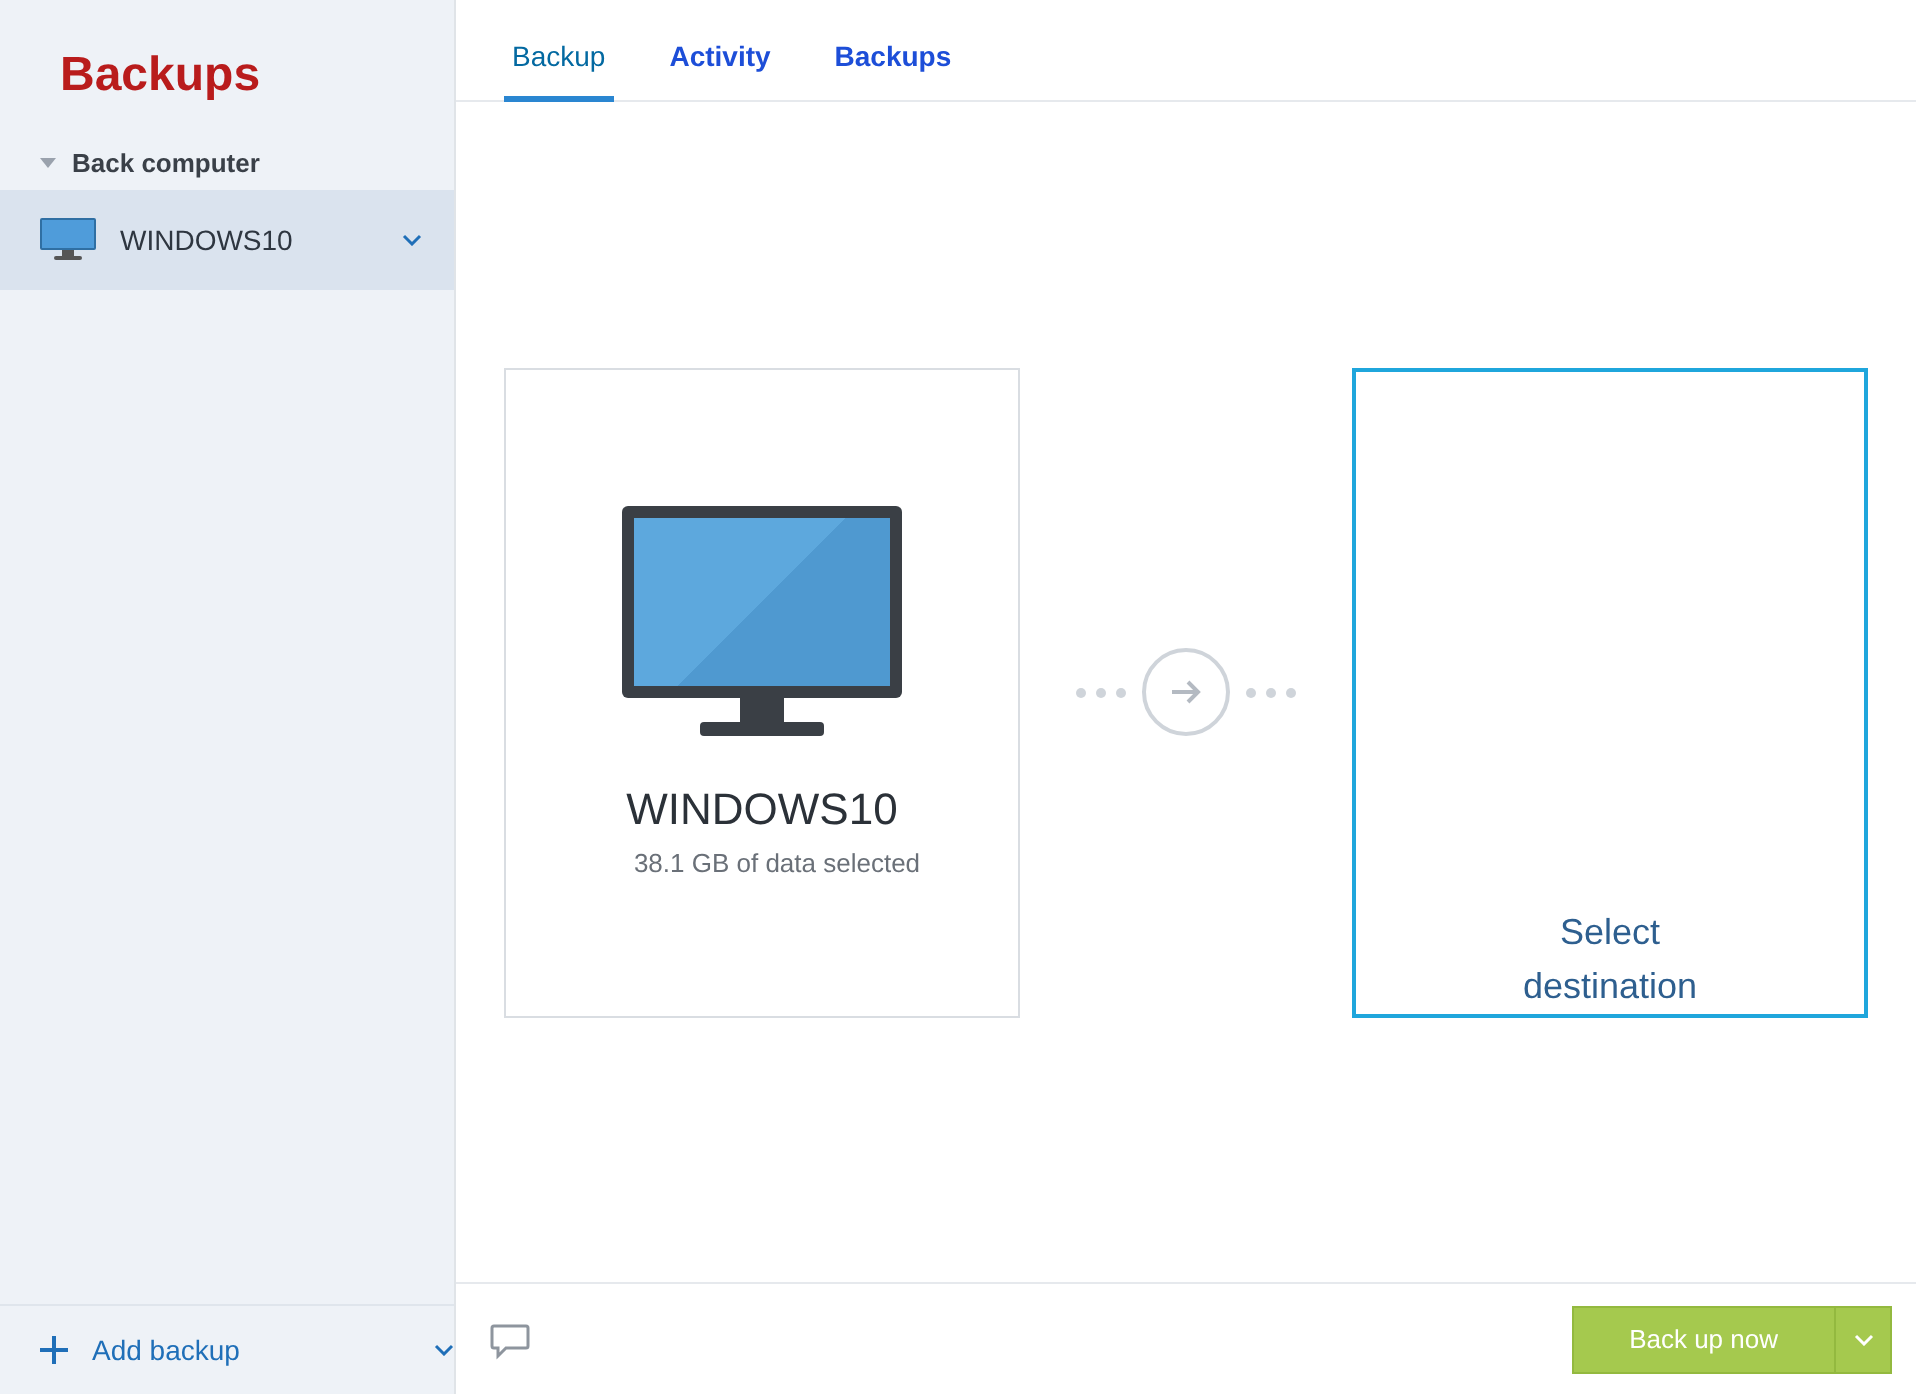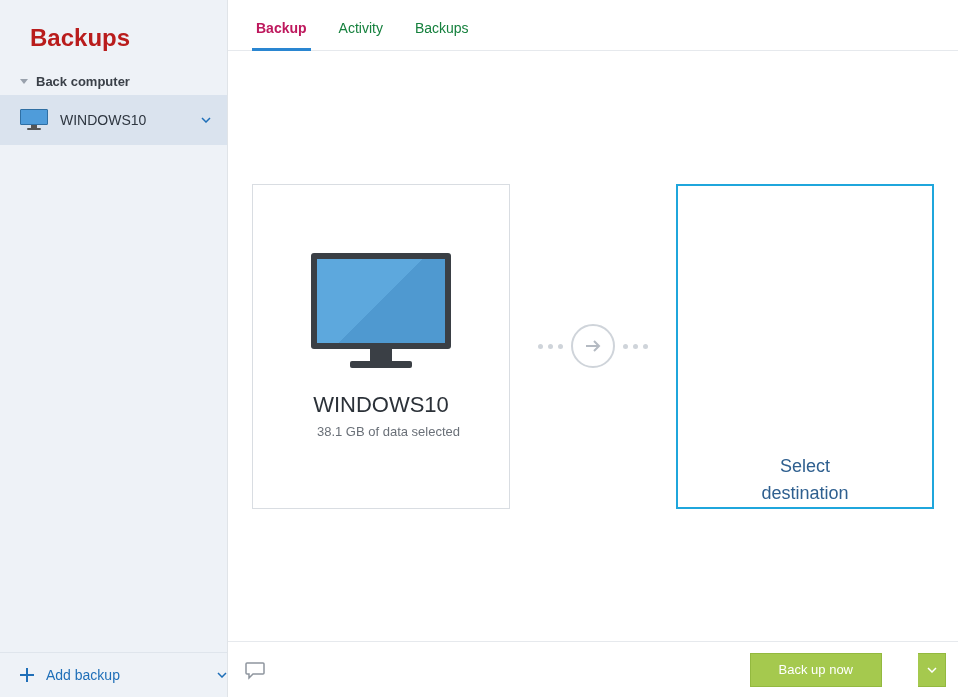--- a/index.html
+++ b/index.html
@@ -26,22 +26,22 @@
     .plus-icon { width: 14px; height: 14px; position: relative; }
     .plus-icon::before, .plus-icon::after { content: ''; position: absolute; background: #1f6fb8; }
     .plus-icon::before { width: 14px; height: 2px; top: 6px; left: 0; }
     .plus-icon::after { width: 2px; height: 14px; left: 6px; top: 0; }
     .add-label { font-size: 14px; color: #1f6fb8; flex: 1; }
 
     
     .main { flex: 1; display: flex; flex-direction: column; position: relative; }
 
     .tabs { display: flex; gap: 24px; padding: 20px 0 0 24px; border-bottom: 1px solid #e6e9ed; }
-    .tab { font-size: 14px; color: #15803d; padding: 0 4px 14px 4px; cursor: pointer; position: relative; }
-    .tab.active { font-weight: 700; color: #be185d; }
+    .tab { font-size: 14px; color: #1d4ed8; padding: 0 4px 14px 4px; cursor: pointer; position: relative; font-weight: bold; }
+    .tab.active { font-weight: 400; color: #0369a1; }
     .tab.active::after { content: ''; position: absolute; bottom: -1px; left: 0; right: 0; height: 3px; background: #2a86d1; }
 
     .content { flex: 1; position: relative; display: flex; align-items: center; justify-content: center; gap: 28px; padding: 0 24px; }
 
     .card { width: 258px; height: 325px; border: 1px solid #d9dde2; display: flex; flex-direction: column; align-items: center; justify-content: center; cursor: pointer; }
     .card.dest { border: 2px solid #1fa6dc; justify-content: flex-end; }
 
     .monitor-big { width: 140px; margin-bottom: 24px; }
     .monitor-big .frame { width: 140px; height: 96px; background: #3a3f45; border-radius: 3px; padding: 6px; }
     .monitor-big .screen { width: 100%; height: 100%; background: linear-gradient(135deg, #5da8dd 0%, #5da8dd 50%, #4f99d0 50%, #4f99d0 100%); }
@@ -57,21 +57,21 @@
     .dots { display: flex; gap: 5px; }
     .dots span { width: 5px; height: 5px; background: #cfd4da; border-radius: 50%; }
     .circle-arrow { width: 44px; height: 44px; border: 2px solid #cfd4da; border-radius: 50%; display: flex; align-items: center; justify-content: center; }
     .circle-arrow svg { width: 18px; height: 14px; stroke: #b4bac2; stroke-width: 2; fill: none; }
 
     
     .bottom-bar { height: 56px; border-top: 1px solid #e6e9ed; display: flex; align-items: center; padding: 0 12px; }
     .feedback-icon { width: 22px; height: 20px; cursor: pointer; margin-left: 4px; }
     .feedback-icon svg { stroke: #8e959e; stroke-width: 1.5; fill: none; }
     .bottom-spacer { flex: 1; }
-    .backup-btn { display: flex; height: 34px; cursor: pointer; gap: 36px; }
+    .backup-btn { display: flex; height: 34px; cursor: pointer; }
     .backup-btn-main { background: #a5c94e; color: #fff; font-size: 13px; display: flex; align-items: center; padding: 0 28px; border: 1px solid #93b93f; }
     .backup-btn-dd { background: #a5c94e; border: 1px solid #93b93f; border-left: none; width: 28px; display: flex; align-items: center; justify-content: center; }
     .backup-btn-dd svg { width: 10px; height: 6px; }
   </style>
 </head>
 <body>
 
 <div class="sidebar">
   <div class="sidebar-title">Backups</div>
 

